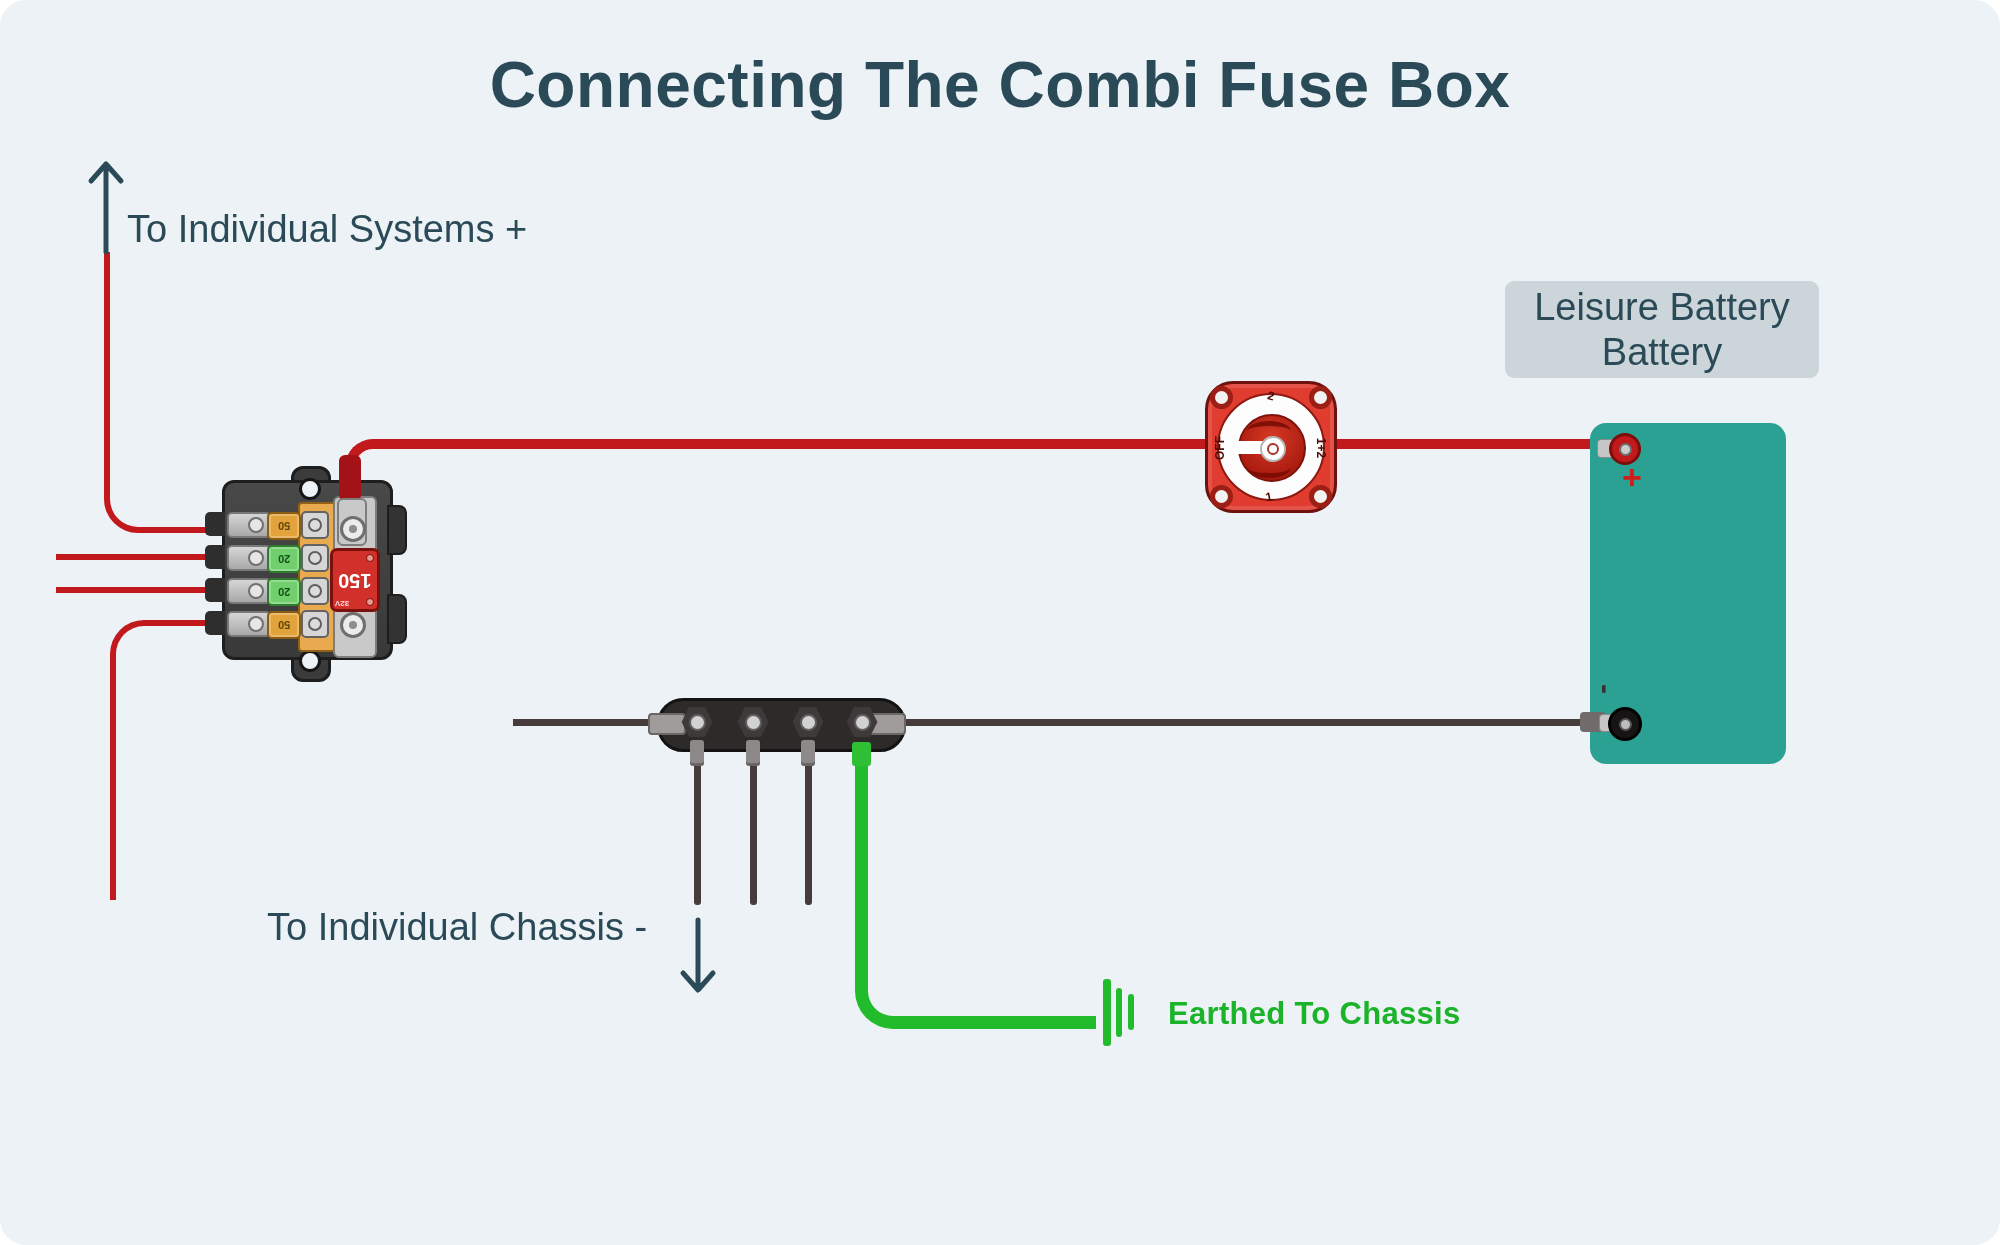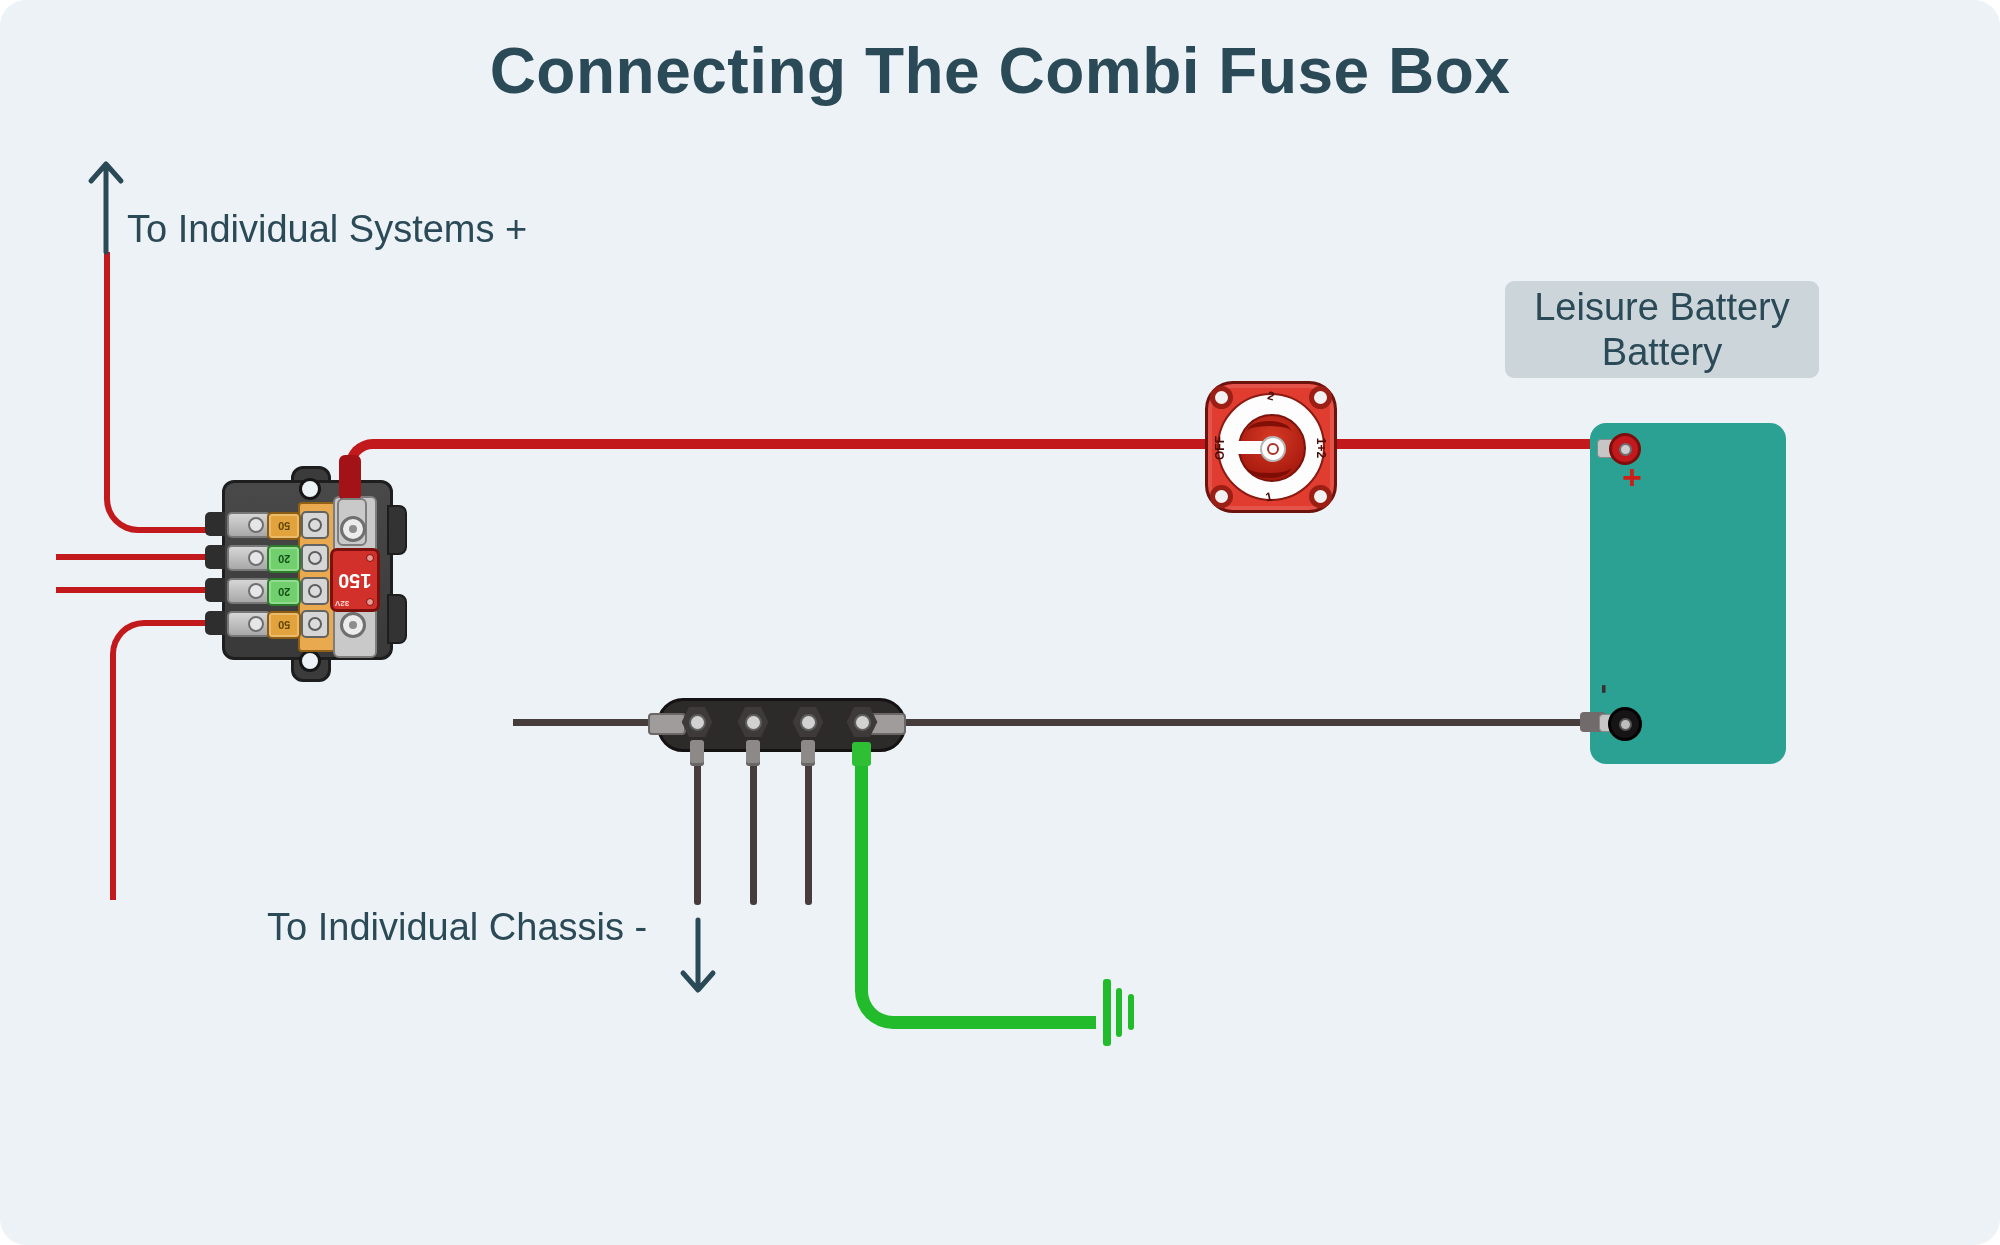--- a/index.html
+++ b/index.html
@@ -3,21 +3,21 @@
 <meta charset="utf-8">
 <style>
   html,body{margin:0;padding:0;background:#ffffff;}
   .card{
     position:relative;width:2000px;height:1245px;background:#edf2f6;
     border-radius:26px;overflow:hidden;
     font-family:"Liberation Sans","DejaVu Sans",sans-serif;
   }
   .abs{position:absolute;}
   .page-title{
-    left:0;top:34px;width:100%;text-align:center;
+    left:0;top:48px;width:100%;text-align:center;
     font-size:64px;font-weight:700;color:#2b4a57;letter-spacing:.5px;
   }
   .note{color:#2b4a57;font-size:38px;font-weight:500;white-space:nowrap;}
   .earth-note{color:#1bb329;font-size:31px;font-weight:600;white-space:nowrap;letter-spacing:.3px;}
 
   
   .wire-red{background:#c2191d;}
   .wire-dark{background:#473c3c;}
   .sleeve{background:#a31216;border-radius:5px;}
 
@@ -218,14 +218,15 @@
   <span class="abs note" style="left:127px;top:208px;">To Individual Systems +</span>
 
   <span class="abs note" style="left:267px;top:906px;">To Individual Chassis -</span>
   <svg class="abs" style="left:676px;top:916px;" width="46" height="92" viewBox="0 0 46 92">
     <path d="M22 4 L22 72 M7 57 L22 74 L37 57" fill="none" stroke="#2b4a57" stroke-width="5" stroke-linecap="round" stroke-linejoin="round"></path>
   </svg>
 
   <div class="abs earth-bar" style="left:1103px;top:979px;width:8px;height:67px;"></div>
   <div class="abs earth-bar" style="left:1116px;top:988px;width:6px;height:49px;"></div>
   <div class="abs earth-bar" style="left:1128px;top:994px;width:6px;height:36px;"></div>
+  <span class="abs earth-note" style="left:1168px;top:996px;">Earthed To Chassis</span>
 
 </div>
 
 </body></html>

